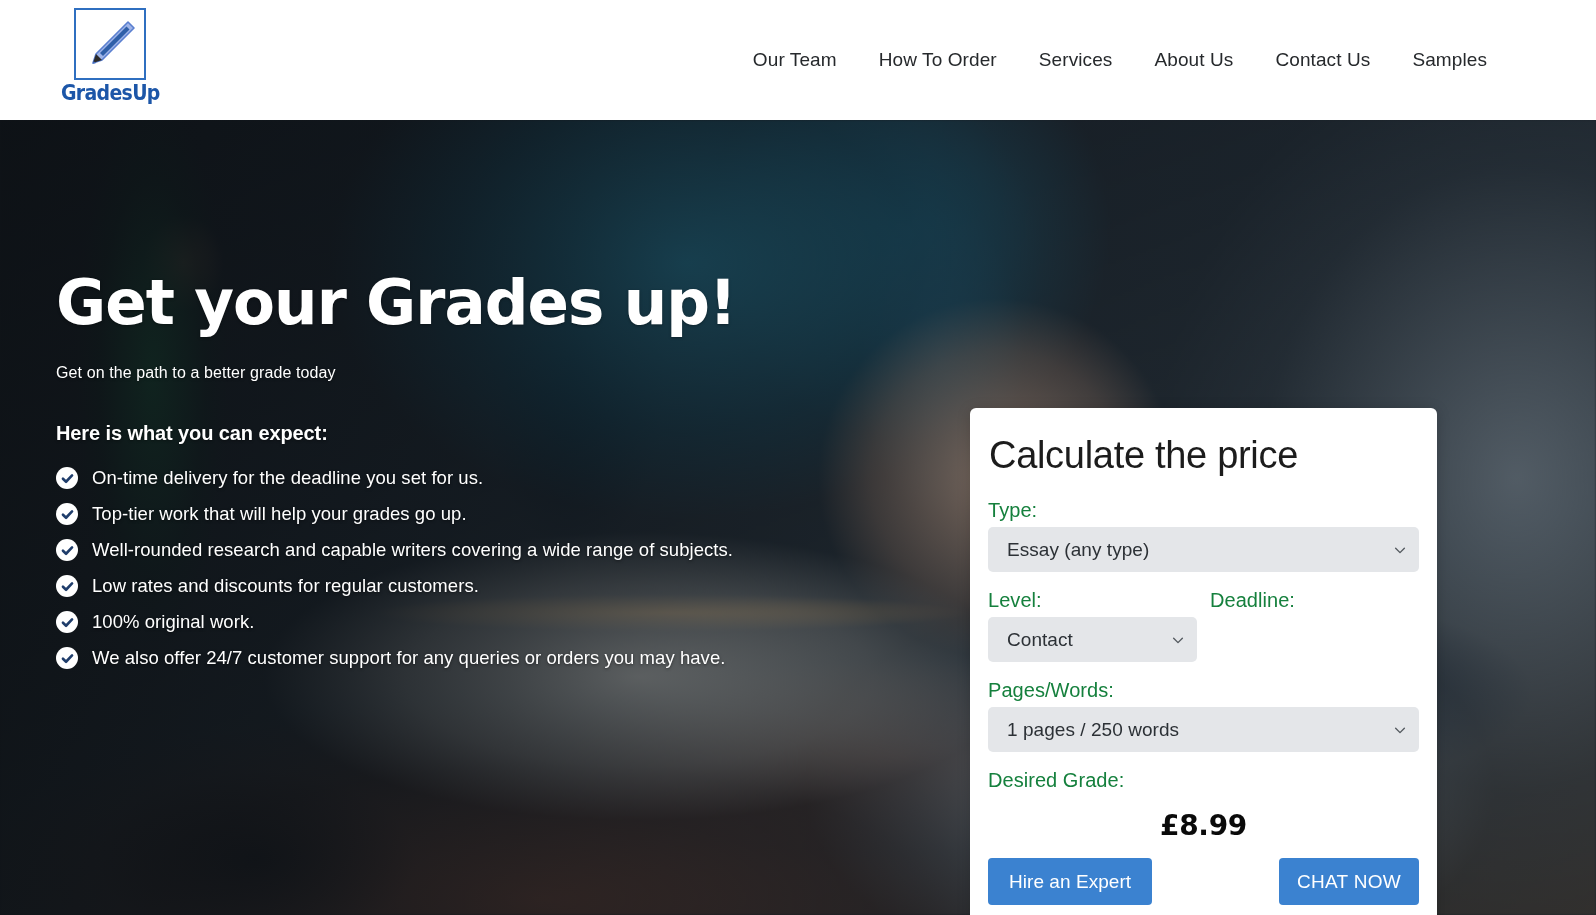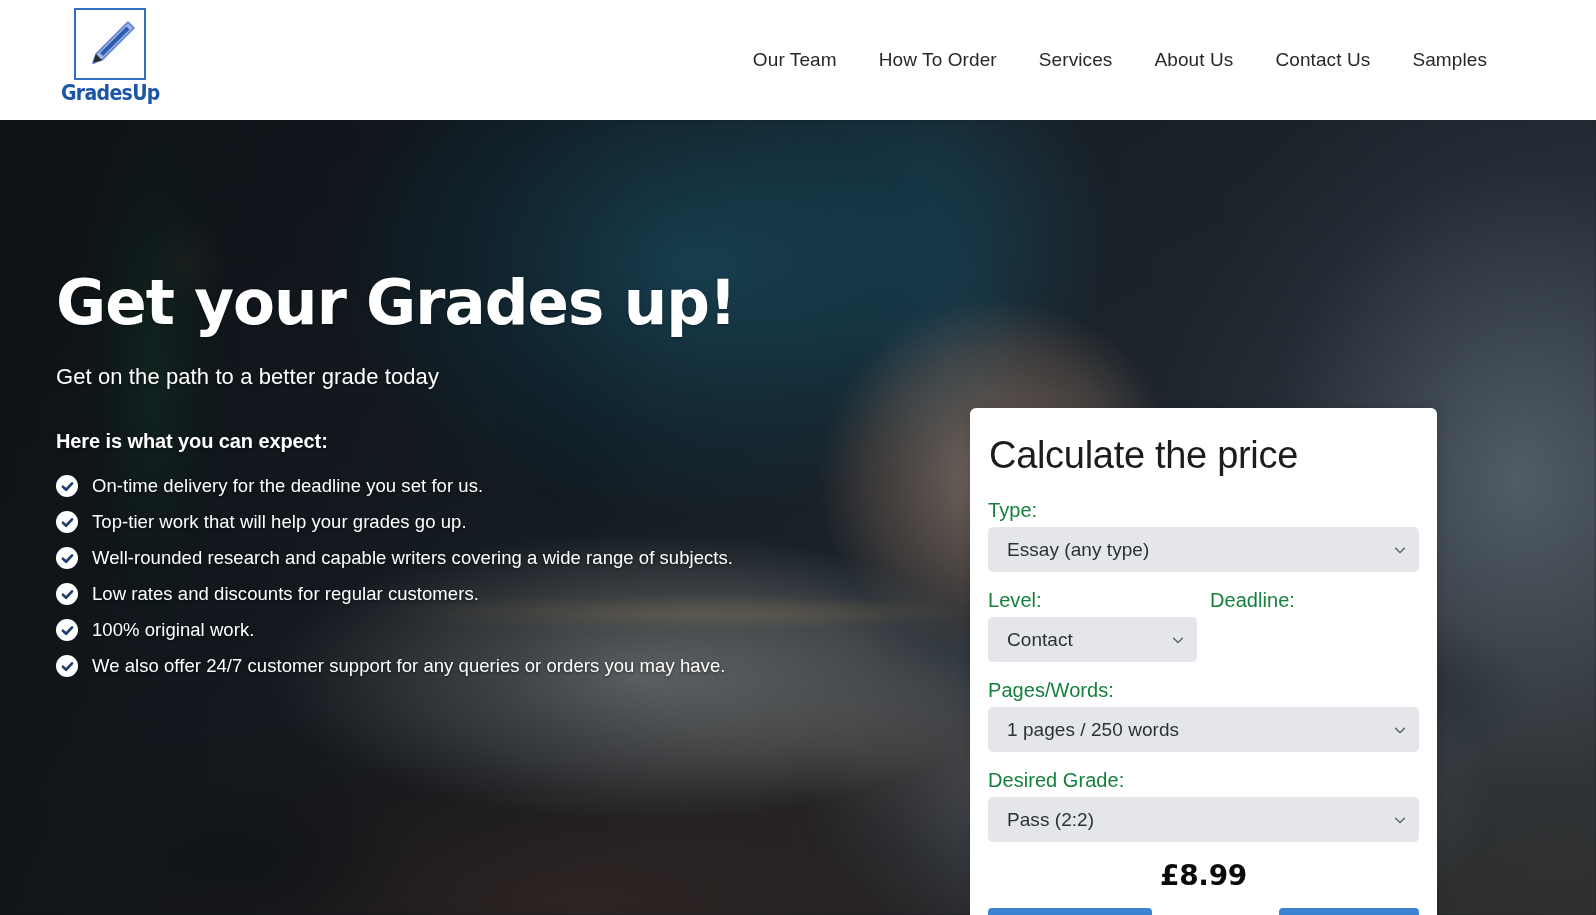--- a/index.html
+++ b/index.html
@@ -145,21 +145,21 @@
     line-height: 1.05;
     letter-spacing: -1px;
     color: #ffffff;
     text-shadow: 0 1px 3px rgba(0,0,0,0.35);
     transform: scaleX(0.97);
     transform-origin: left center;
   }
 
   .hero-sub {
     margin-top: 28px;
-    font-size: 22px;
+    font-size: 16px;
     font-weight: 400;
     color: #ffffff;
     letter-spacing: 0.1px;
     text-shadow: 0 1px 3px rgba(0,0,0,0.4);
   }
 
   .hero-expect {
     margin-top: 40px;
     font-size: 20px;
     font-weight: 700;
@@ -446,26 +446,20 @@
         <div class="select-box">
           <span class="select-value">1 pages / 250 words</span>
           <svg class="chevron-down-icon" viewBox="0 0 16 16">
               <path d="M3 6 L8 11 L13 6" fill="none" stroke="#555b60" stroke-width="1.6" stroke-linecap="round" stroke-linejoin="round"></path>
             </svg>
         </div>
       </div>
 
       <div class="field">
         <label class="field-label">Desired Grade:</label>
-        <div class="select-box">
-          <span class="select-value">Pass (2:2)</span>
-          <svg class="chevron-down-icon" viewBox="0 0 16 16">
-              <path d="M3 6 L8 11 L13 6" fill="none" stroke="#555b60" stroke-width="1.6" stroke-linecap="round" stroke-linejoin="round"></path>
-            </svg>
-        </div>
       </div>
 
       <div class="price">£8.99</div>
 
       <div class="actions">
         <button class="btn btn-primary">Hire an Expert</button>
         <button class="btn btn-chat">CHAT NOW</button>
       </div>
 
     </div>

